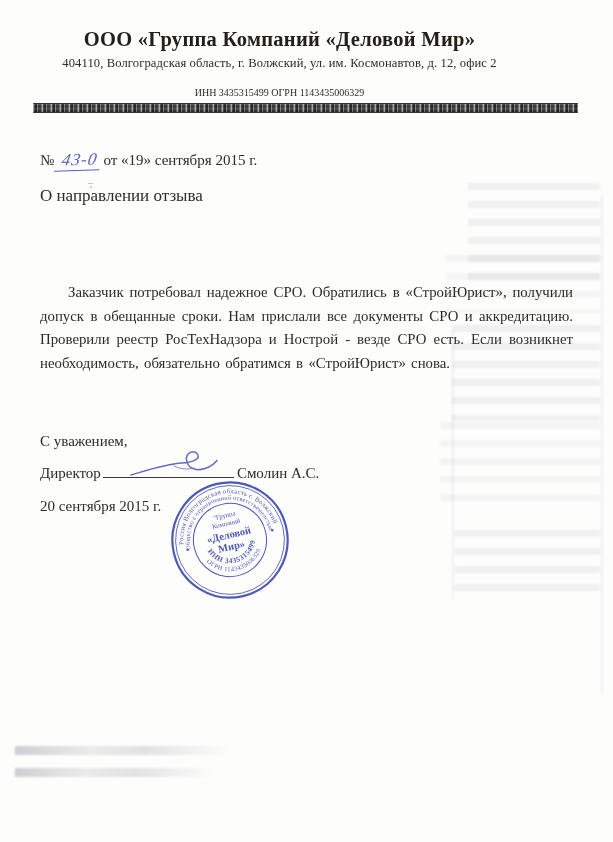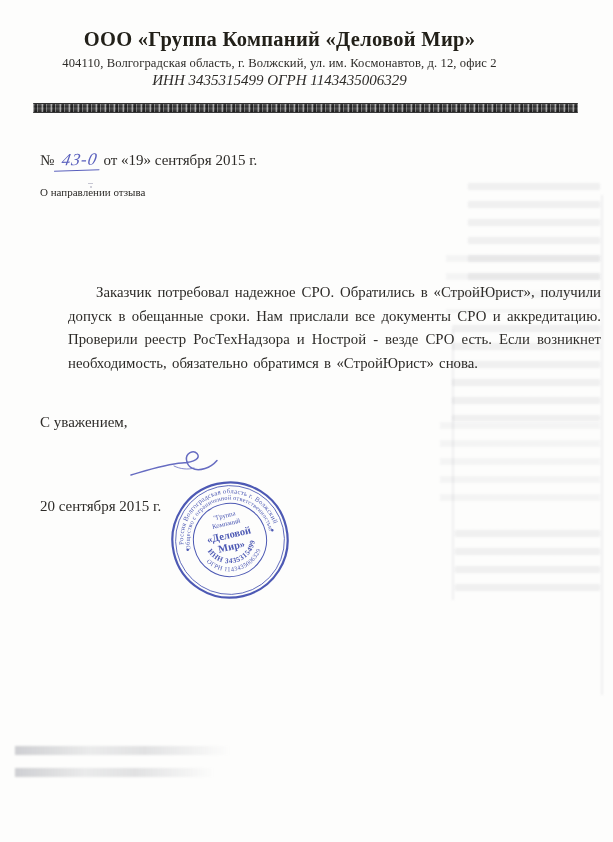--- a/index.html
+++ b/index.html
@@ -12,21 +12,21 @@
     overflow: hidden;
   }
   .page { position: absolute; inset: 0; }
 
   
   .letterhead { position: absolute; top: 28px; left: 0; width: 559px; text-align: center; }
   .company-name {
     font-size: 20.5px; font-weight: bold; letter-spacing: .3px; color: #222019;
   }
   .company-address { font-size: 12.6px; margin-top: 5px; letter-spacing: .1px; text-align: center; }
-  .company-reg { font-size: 15px; margin-top: 1px; font-style: italic; }
+  .company-reg { font-size: 10px; margin-top: 16px; }
 
   
   .divider {
     position: absolute; top: 103px; left: 33px; width: 545px; height: 10px;
     background-color: #474747;
     background-image:
       repeating-linear-gradient(90deg,
         rgba(255,255,255,.50) 0 1px, rgba(255,255,255,0) 1px 2px,
         rgba(0,0,0,.45) 2px 4px, rgba(255,255,255,.30) 4px 5px,
         rgba(0,0,0,.15) 5px 8px, rgba(255,255,255,.18) 8px 9px),
@@ -56,33 +56,32 @@
   }
   .ink-speck {
     position: absolute; top: 183px; left: 88px; width: 5px; height: 3px;
     border-top: 1px solid #9a9ab0; opacity: .55;
   }
   .ink-speck::after {
     content: ""; position: absolute; top: 2px; left: 2px;
     width: 1.5px; height: 1.5px; background: #9a9ab0; border-radius: 50%;
   }
 
-  .subject { position: absolute; top: 186px; left: 40px; font-size: 11px; }
+  .subject { position: absolute; top: 186px; left: 40px; font-size: 17px; }
 
   
   .body-text {
     position: absolute; top: 281px; left: 40px; width: 533px;
     font-size: 14.8px; line-height: 23.6px;
     text-align: justify; text-indent: 28px;
     word-spacing: 1.6px;
-    margin-left: 28px;
-  }
-
-  
-  .closing { position: absolute; top: 414px; left: 40px; font-size: 15px; }
+  }
+
+  
+  .closing { position: absolute; top: 433px; left: 40px; font-size: 15px; }
   .sig-row { position: absolute; top: 464px; left: 40px; font-size: 15px; white-space: nowrap; }
   .sig-underline {
     display: inline-block; width: 131px; height: 14px;
     border-bottom: 1.1px solid #3a3834;
     margin: 0 3px 0 2px; vertical-align: baseline;
   }
   .letter-date { position: absolute; top: 498px; left: 40px; font-size: 15px; }
 
   .signature-svg {
     position: absolute; top: 448px; left: 128px; width: 92px; height: 36px;
@@ -145,20 +144,23 @@
     </div>
   </div>
   <div class="ink-speck"></div>
 
   <div class="subject">О направлении отзыва</div>
 
   <p class="body-text">Заказчик потребовал надежное СРО. Обратились в «СтройЮрист», получили допуск в обещанные сроки. Нам прислали все документы СРО и аккредитацию. Проверили реестр РосТехНадзора и Нострой - везде СРО есть. Если возникнет необходимость, обязательно обратимся в «СтройЮрист» снова.</p>
 
   <div class="closing">С уважением,</div>
 
+  <div class="sig-row">
+    <span>Директор</span><span class="sig-underline"></span><span>Смолин А.С.</span>
+  </div>
 
   <div class="letter-date">20 сентября 2015 г.</div>
 
   <svg class="signature-svg" viewBox="0 0 92 36">
     <path d="M 3 27 C 20 22 38 16 54 15 C 67 14 73 10 69 5.5 C 65.5 1.5 57.5 5 58.5 12 C 59.5 19 66 24 77 20.5 C 82 19 86 16 89 12.5" fill="none" stroke="#5a60bd" stroke-width="1.5" stroke-linecap="round"></path>
     <path d="M 46 18 C 52 21 60 22 66 20" fill="none" stroke="#5a60bd" stroke-width="1" stroke-linecap="round" opacity=".8"></path>
   </svg>
 
   <div class="stamp">
     <svg viewBox="0 0 140 140">

